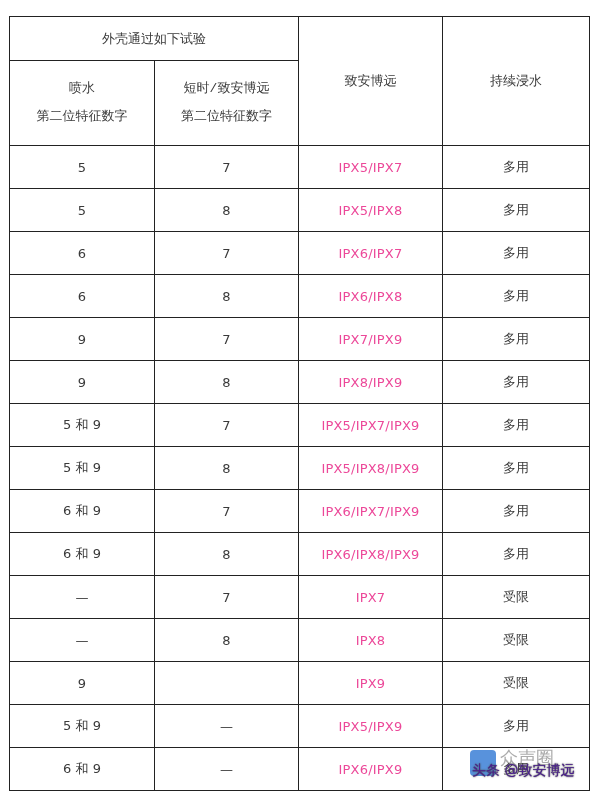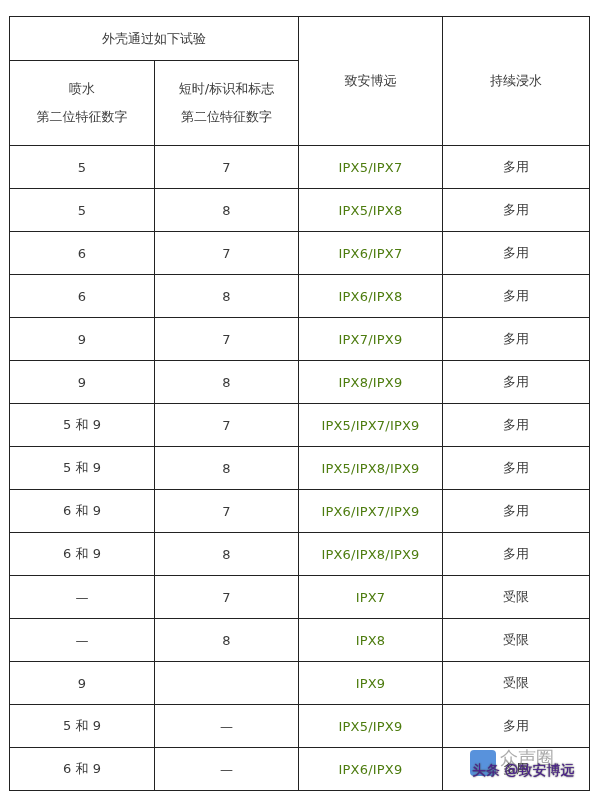--- a/index.html
+++ b/index.html
@@ -3,23 +3,23 @@
 <meta charset="utf-8">
 <style>
   html, body { margin:0; padding:0; background:#ffffff; }
   body { width:600px; height:796px; position:relative; overflow:hidden;
          font-family:"DejaVu Sans", "Liberation Sans", sans-serif; color:#333; }
   table { position:absolute; left:9px; top:16px; border-collapse:collapse; table-layout:fixed; }
   td { border:1.5px solid #222; text-align:center; vertical-align:middle; font-size:13px; color:#3a3a3a; padding:0; }
   col.c1 { width:145px; } col.c2 { width:144px; } col.c3 { width:144px; } col.c4 { width:147px; }
   tr.h1 td.top { height:43px;margin-top:36px; }
   tr.h2 td { height:84px; }
-  .hl { display:block; line-height:28px; }
+  .hl { display:block; line-height:28px;font-family:Liberation Mono, monospace; }
   tr.row td { height:42px; }
-  .ip { color:#4d7c0f; letter-spacing:0.2px; }
+  .ip { color:#ec4899; letter-spacing:0.2px; }
   .wm { position:absolute; left:470px; top:748px; width:118px; height:40px; }
   .wm-logo { position:absolute; left:0; top:2px; width:26px; height:26px; background:#3b7fd6; border-radius:4px; opacity:.85; }
   .wm-sub { position:absolute; left:30px; top:-2px; font-size:18px; color:#888; opacity:.7; }
   .wm-text { position:absolute; left:2px; top:14px; font-size:14px; color:#4c1d95; text-shadow:0 0 2px #555, 0 0 1px #333; white-space:nowrap; }
 </style>
 </head>
 <body>
 
 <table>
   <colgroup>
@@ -33,21 +33,21 @@
     <td class="top" colspan="2">外壳通过如下试验</td>
     <td rowspan="2">致安博远</td>
     <td rowspan="2">持续浸水</td>
   </tr>
   <tr class="h2">
     <td>
       <span class="hl">喷水</span>
       <span class="hl">第二位特征数字</span>
     </td>
     <td>
-      <span class="hl">短时/标识和标志</span>
+      <span class="hl">短时/致安博远</span>
       <span class="hl">第二位特征数字</span>
     </td>
   </tr>
   </tbody>
     <tbody id="rows">
       <tr class="row">
         <td>5</td>
         <td>7</td>
         <td class="ip">IPX5/IPX7</td>
         <td>多用</td>

